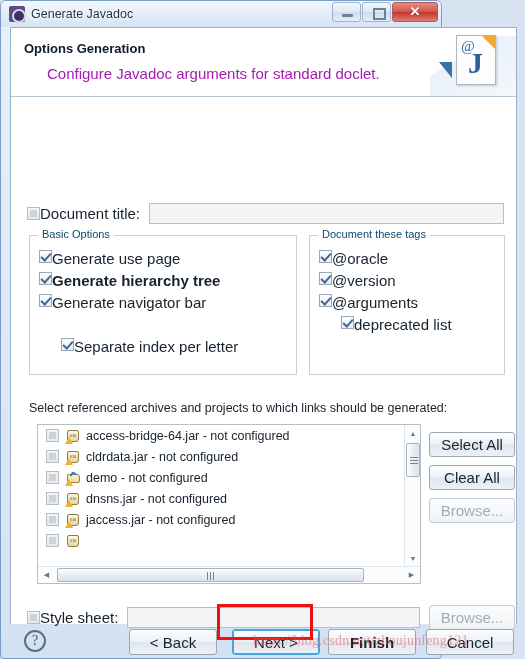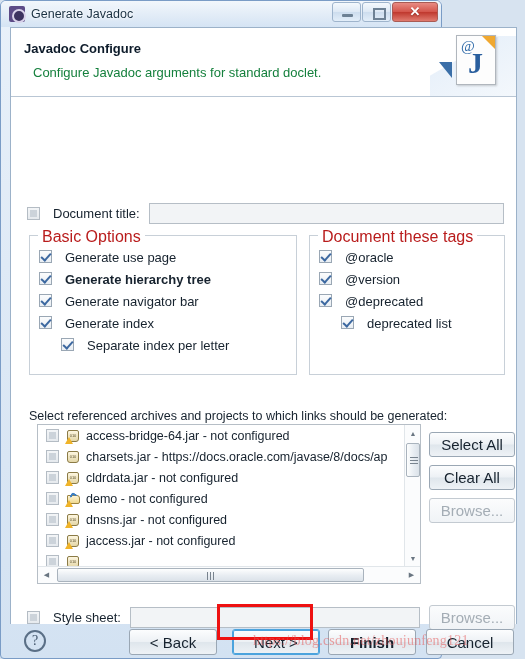--- a/index.html
+++ b/index.html
@@ -114,23 +114,23 @@
     overflow: hidden;
   }
   .header-title {
     position: absolute;
     left: 13px; top: 13px;
     font-size: 13px; font-weight: bold;
     color: #0d1b2a;
   }
   .header-desc {
     position: absolute;
-    left: 22px; top: 37px;
-    font-size: 13px;
-    color: #15803d;
+    left: 36px; top: 37px;
+    font-size: 15px;
+    color: #a21caf;
   }
   .header-art {
     position: absolute;
     right: 0; top: 0;
     width: 80px; height: 69px;
   }
   .header-art .swoosh {
     position: absolute;
     left: -6px; top: 8px;
     width: 86px; height: 62px;
@@ -205,23 +205,23 @@
   .cb.checked::after {
     content: "";
     position: absolute;
     left: 3px; top: 0px;
     width: 4px; height: 8px;
     border: solid #3c68a0;
     border-width: 0 2px 2px 0;
     transform: rotate(42deg);
   }
   .lbl {
-    font-size: 13px;
+    font-size: 15px;
     color: #16222e;
-    margin-left: 13px;
+    margin-left: 0;
     white-space: nowrap;
   }
 
   
   .doctitle-row {
     position: absolute;
     left: 16px; top: 106px;
     width: 477px;
     display: flex; align-items: center;
   }
@@ -236,38 +236,37 @@
   
   .group {
     position: absolute;
     border: 1px solid #c8d0d8;
   }
   .group-title {
     position: absolute;
     top: -8px; left: 8px;
     background: #ffffff;
     padding: 0 4px;
-    font-size: 16px;
-    color: #b91c1c;
+    font-size: 11px;
+    color: #0c4a6e;
     white-space: nowrap;
   }
   #group-basic { left: 18px; top: 138px; width: 268px; height: 140px; }
   #group-tags  { left: 298px; top: 138px; width: 196px; height: 140px; }
   .opt {
     position: absolute;
     display: flex; align-items: flex-start;
   }
 
   
   .section-label {
     position: absolute;
     left: 18px; top: 304px;
     font-size: 12.5px;
     color: #16222e;
-    margin-top: 8px;
   }
 
   
   .listbox {
     position: absolute;
     left: 26px; top: 327px;
     width: 384px; height: 160px;
     border: 1px solid #b6bec6;
     background: #ffffff;
     overflow: hidden;
@@ -491,21 +490,21 @@
       <div class="cap-btn cap-max"></div>
       <div class="cap-btn close">
         <div class="cap-close-glyph">✕</div>
       </div>
     </div>
   </div>
 
   <div class="client">
 
     <div class="header">
-      <div class="header-title">Javadoc Configure</div>
+      <div class="header-title">Options Generation</div>
       <div class="header-desc">Configure Javadoc arguments for standard doclet.</div>
       <div class="header-art">
         <div class="swoosh"></div>
         <div class="tri"></div>
         <div class="jdoc-page">
           <div class="fold"></div>
           <div class="at">@</div>
           <div class="jay">J</div>
         </div>
       </div>
@@ -526,43 +525,39 @@
           <span class="lbl">Generate use page</span>
         </div>
         <div class="opt" style="left:9px; top:36px;font-weight:bold;">
           <span class="cb checked"></span>
           <span class="lbl">Generate hierarchy tree</span>
         </div>
         <div class="opt" style="left:9px; top:58px;">
           <span class="cb checked"></span>
           <span class="lbl">Generate navigator bar</span>
         </div>
-        <div class="opt" style="left:9px; top:80px;">
-          <span class="cb checked"></span>
-          <span class="lbl">Generate index</span>
-        </div>
         <div class="opt" style="left:31px; top:102px;">
           <span class="cb checked"></span>
           <span class="lbl">Separate index per letter</span>
         </div>
       </div>
 
       <div class="group" id="group-tags">
         <span class="group-title">Document these tags</span>
         <div class="opt" style="left:9px; top:14px;">
           <span class="cb checked"></span>
           <span class="lbl">@oracle</span>
         </div>
         <div class="opt" style="left:9px; top:36px;">
           <span class="cb checked"></span>
           <span class="lbl">@version</span>
         </div>
         <div class="opt" style="left:9px; top:58px;">
           <span class="cb checked"></span>
-          <span class="lbl">@deprecated</span>
+          <span class="lbl">@arguments</span>
         </div>
         <div class="opt" style="left:31px; top:80px;">
           <span class="cb checked"></span>
           <span class="lbl">deprecated list</span>
         </div>
       </div>
 
       <div class="section-label">Select referenced archives and projects to which links should be generated:</div>
 
       <div class="listbox">
@@ -570,27 +565,20 @@
 
           <div class="list-item">
             <span class="cb disabled"></span>
             <span class="jar-icon">
                 <span class="jar"></span>
                 <span class="warn"></span>
               </span>
             <span class="lbl">access-bridge-64.jar - not configured</span>
           </div>
 
-          <div class="list-item">
-            <span class="cb disabled"></span>
-            <span class="jar-icon">
-                <span class="jar"></span>
-              </span>
-            <span class="lbl">charsets.jar - https://docs.oracle.com/javase/8/docs/ap</span>
-          </div>
 
           <div class="list-item">
             <span class="cb disabled"></span>
             <span class="jar-icon">
                 <span class="jar"></span>
                 <span class="warn"></span>
               </span>
             <span class="lbl">cldrdata.jar - not configured</span>
           </div>
 

